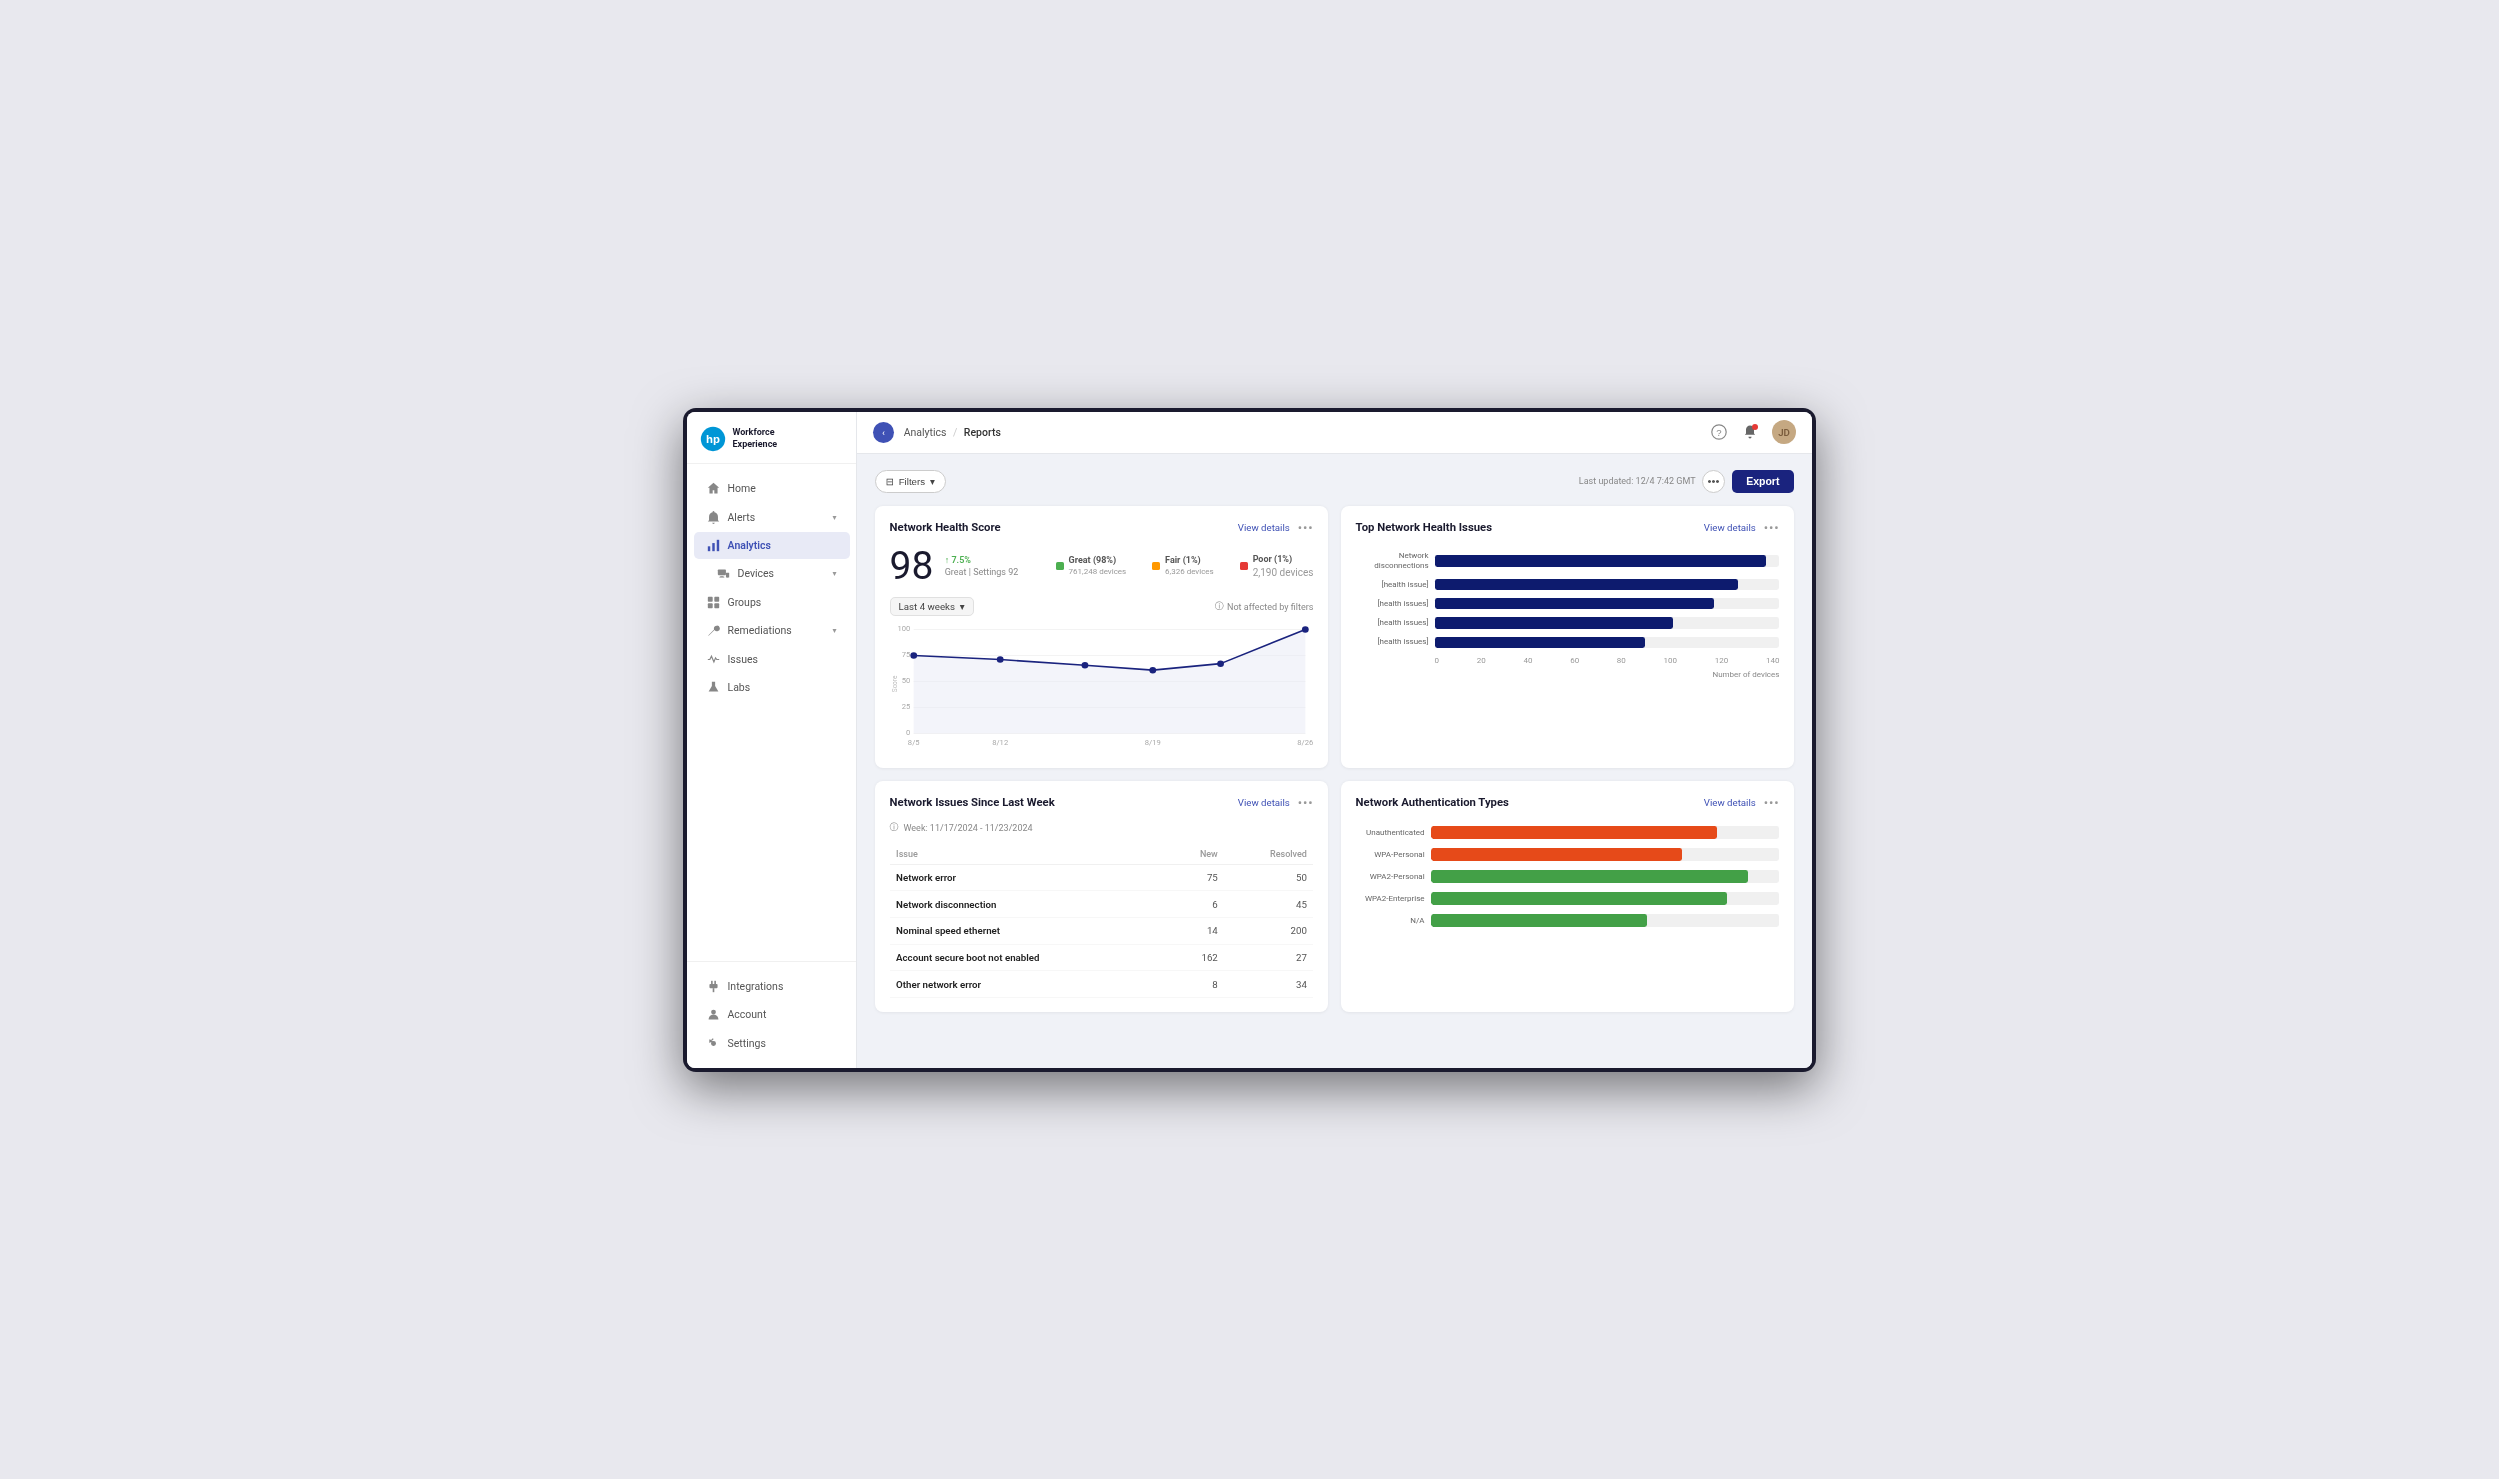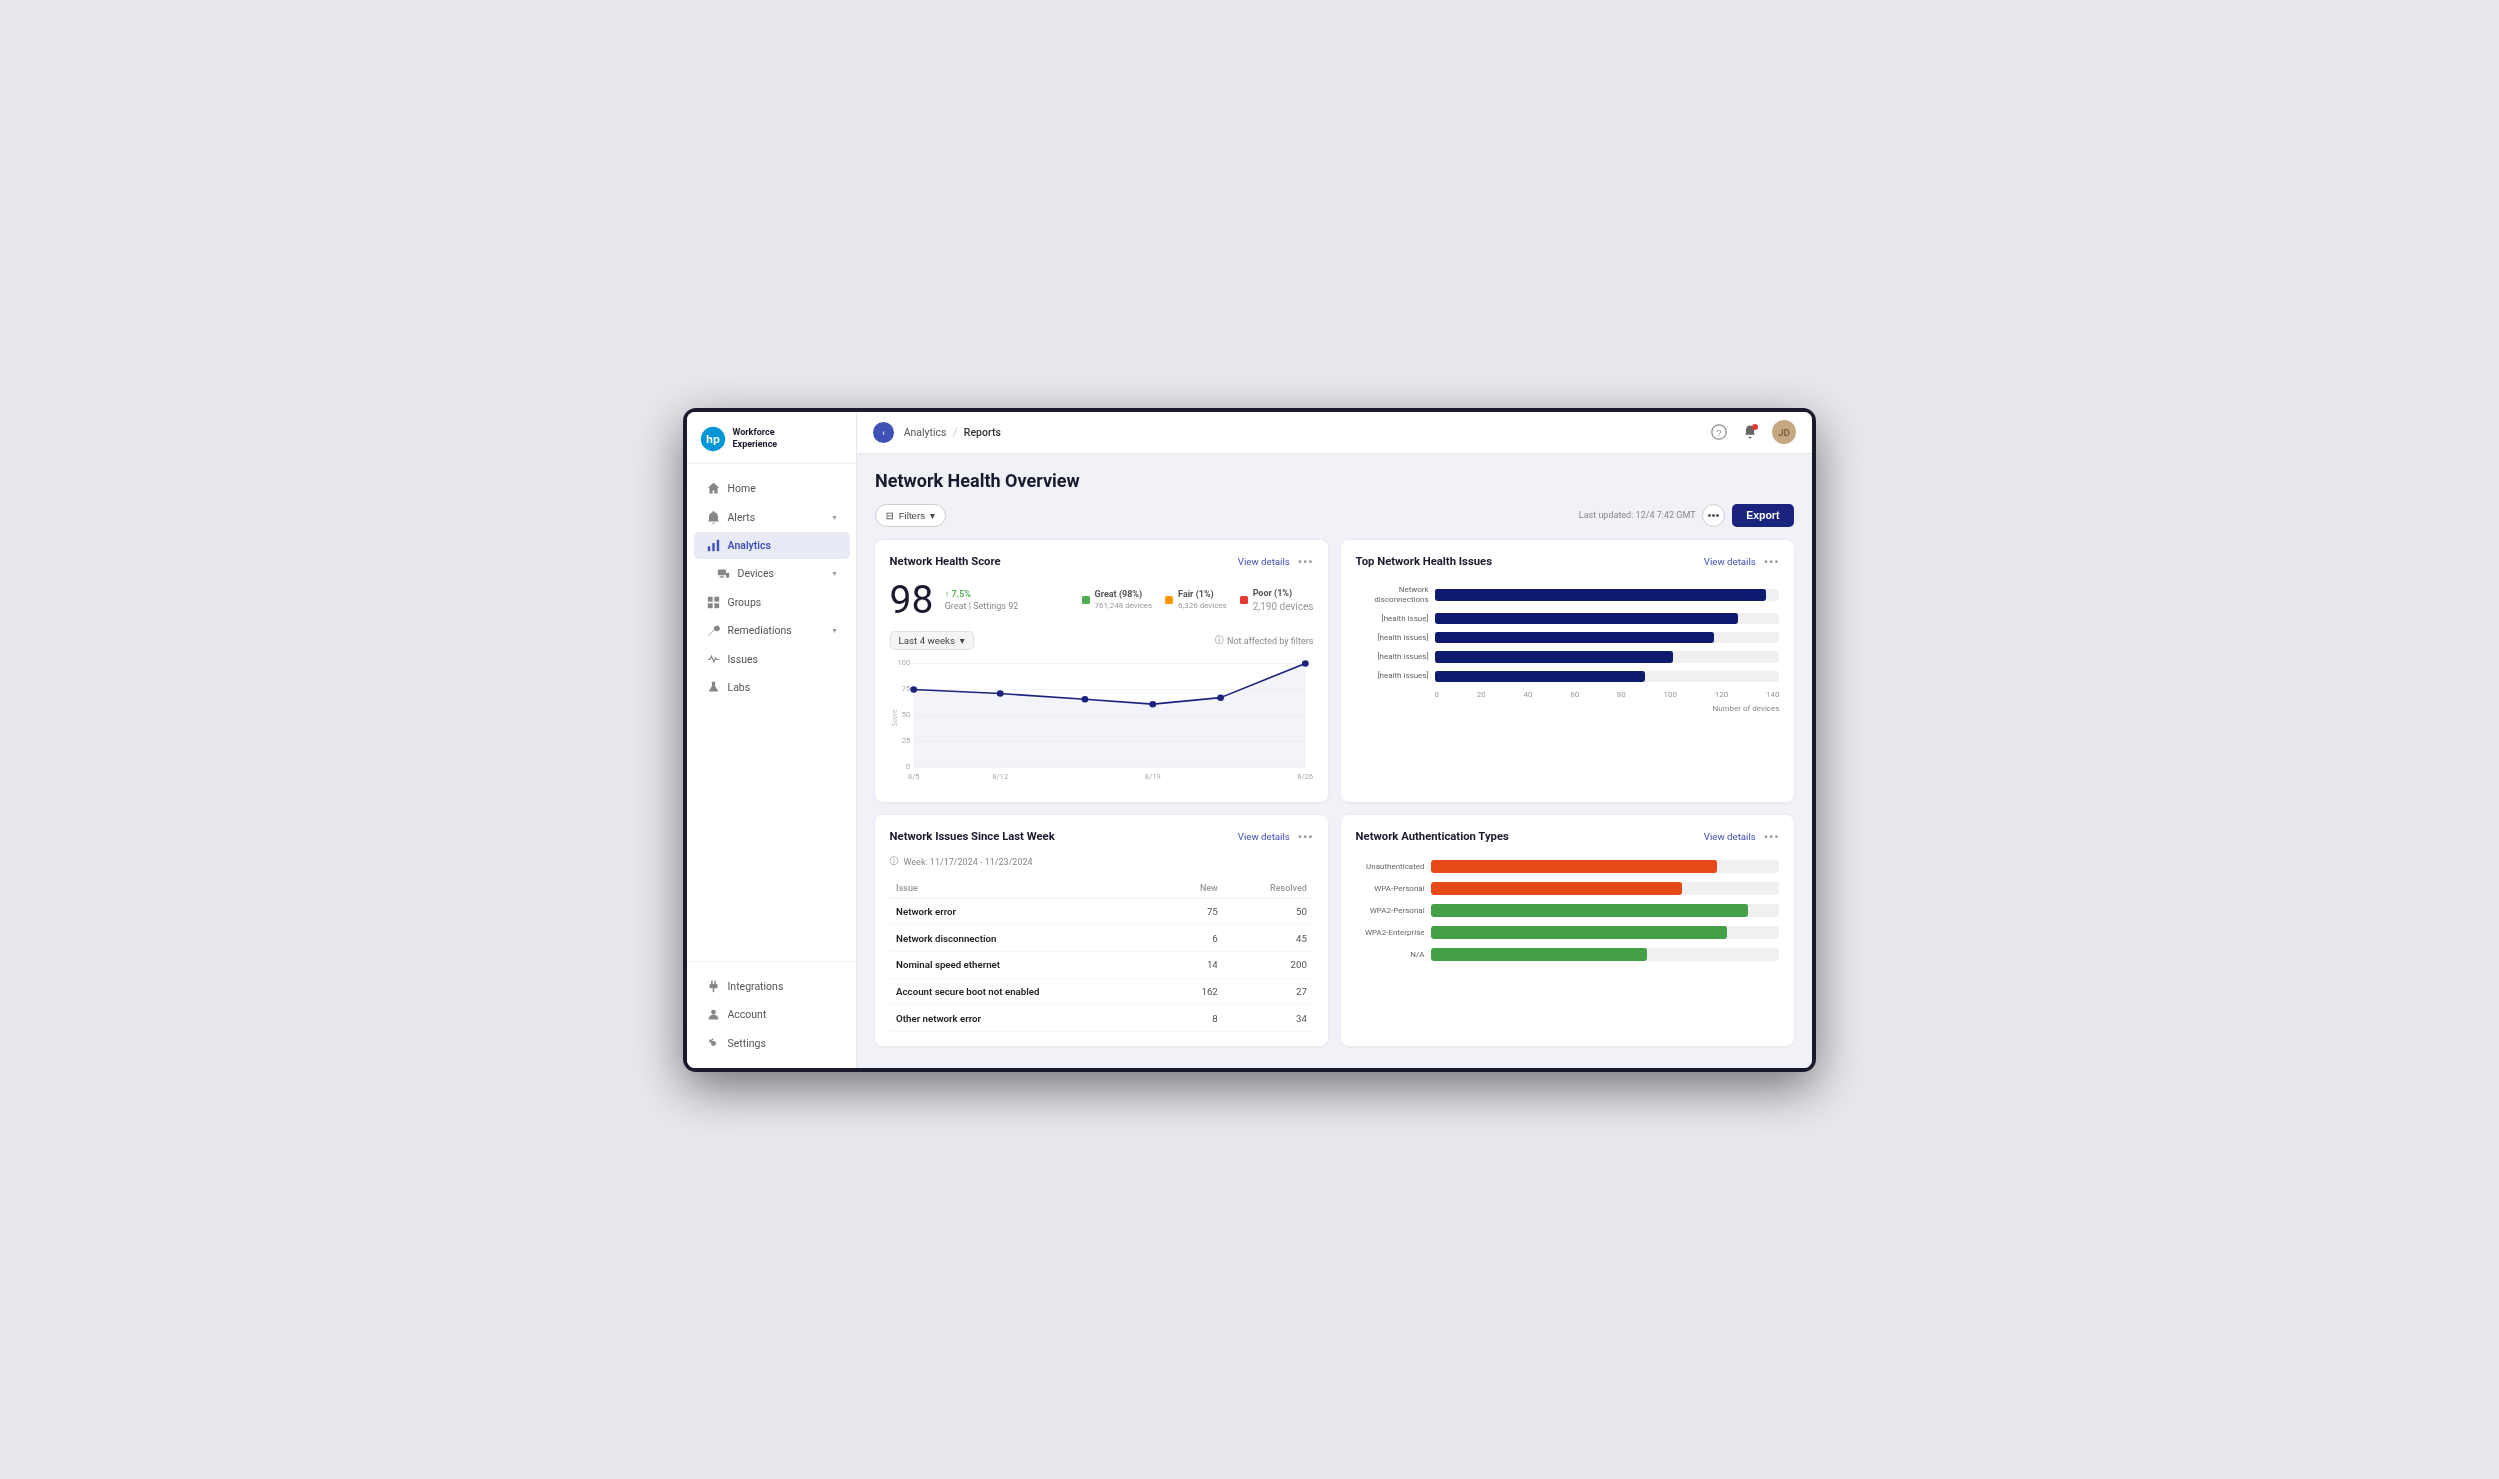--- a/index.html
+++ b/index.html
@@ -51,21 +51,21 @@
     .card-title { font-size: 11.3px; font-weight: 700; color: #1a1a2e; }
     .card-actions { display: flex; align-items: center; gap: 8px; margin-left: 12px; }
     .view-details { font-size: 9.7px; color: #3f51b5; cursor: pointer; }
     .dots-btn { font-size: 13px; color: #999; cursor: pointer; letter-spacing: 0.8px; }
 
     .score-row { display: flex; align-items: center; gap: 11.3px; margin-bottom: 11.3px; }
     .big-score { font-size: 39px; font-weight: 400; color: #1a1a2e; line-height: 1; }
     .score-meta { display: flex; flex-direction: column; gap: 1.6px; }
     .score-change { font-size: 9px; color: #4caf50; font-weight: 600; }
     .score-label { font-size: 9px; color: #888; }
-    .score-legend { display: flex; align-items: center; gap: 13px; margin-left: auto; }
+    .score-legend { display: flex; align-items: center; gap: 26px; margin-left: auto; }
     .legend-item { display: flex; align-items: center; gap: 4.9px; font-size: 9px; color: #555; }
     .legend-dot { width: 8px; height: 8px; border-radius: 1.6px; }
 
     
     .chart-controls { display: flex; align-items: center; justify-content: space-between; margin-bottom: 6.5px; }
     .time-filter { display: flex; align-items: flex-start; gap: 4.9px; font-size: 9.7px; color: #444; background: #f5f5f5; border: 0.8px solid #e0e0e0; border-radius: 4.9px; padding: 3.2px 8px; cursor: pointer; }
     .not-affected { font-size: 9px; color: #888; display: flex; align-items: center; gap: 3.2px; }
 
     
     .line-chart-container { position: relative; height: 130px; }
@@ -238,21 +238,20 @@
             <svg width="16" height="16" viewBox="0 0 20 20" fill="#666">
               <path d="M10 2C7.24 2 5 4.24 5 7v5l-1.5 1.5h13L15 12V7c0-2.76-2.24-5-5-5zm0 16c1.1 0 2-.9 2-2H8c0 1.1.9 2 2 2z"></path>
             </svg>
             <div class="notif-dot"></div>
           </div>
           <div class="avatar">JD</div>
         </div>
       </div>
 
       <div class="content">
-        <h1 class="page-title">Network Health Overview</h1>
 
         <div class="toolbar-row">
           <button class="filter-btn">
             <span>⊟</span>
             <span>Filters</span>
             <span>▾</span>
           </button>
           <div class="last-updated">
             <span>Last updated: 12/4 7:42 GMT</span>
             <button class="more-btn">•••</button>

